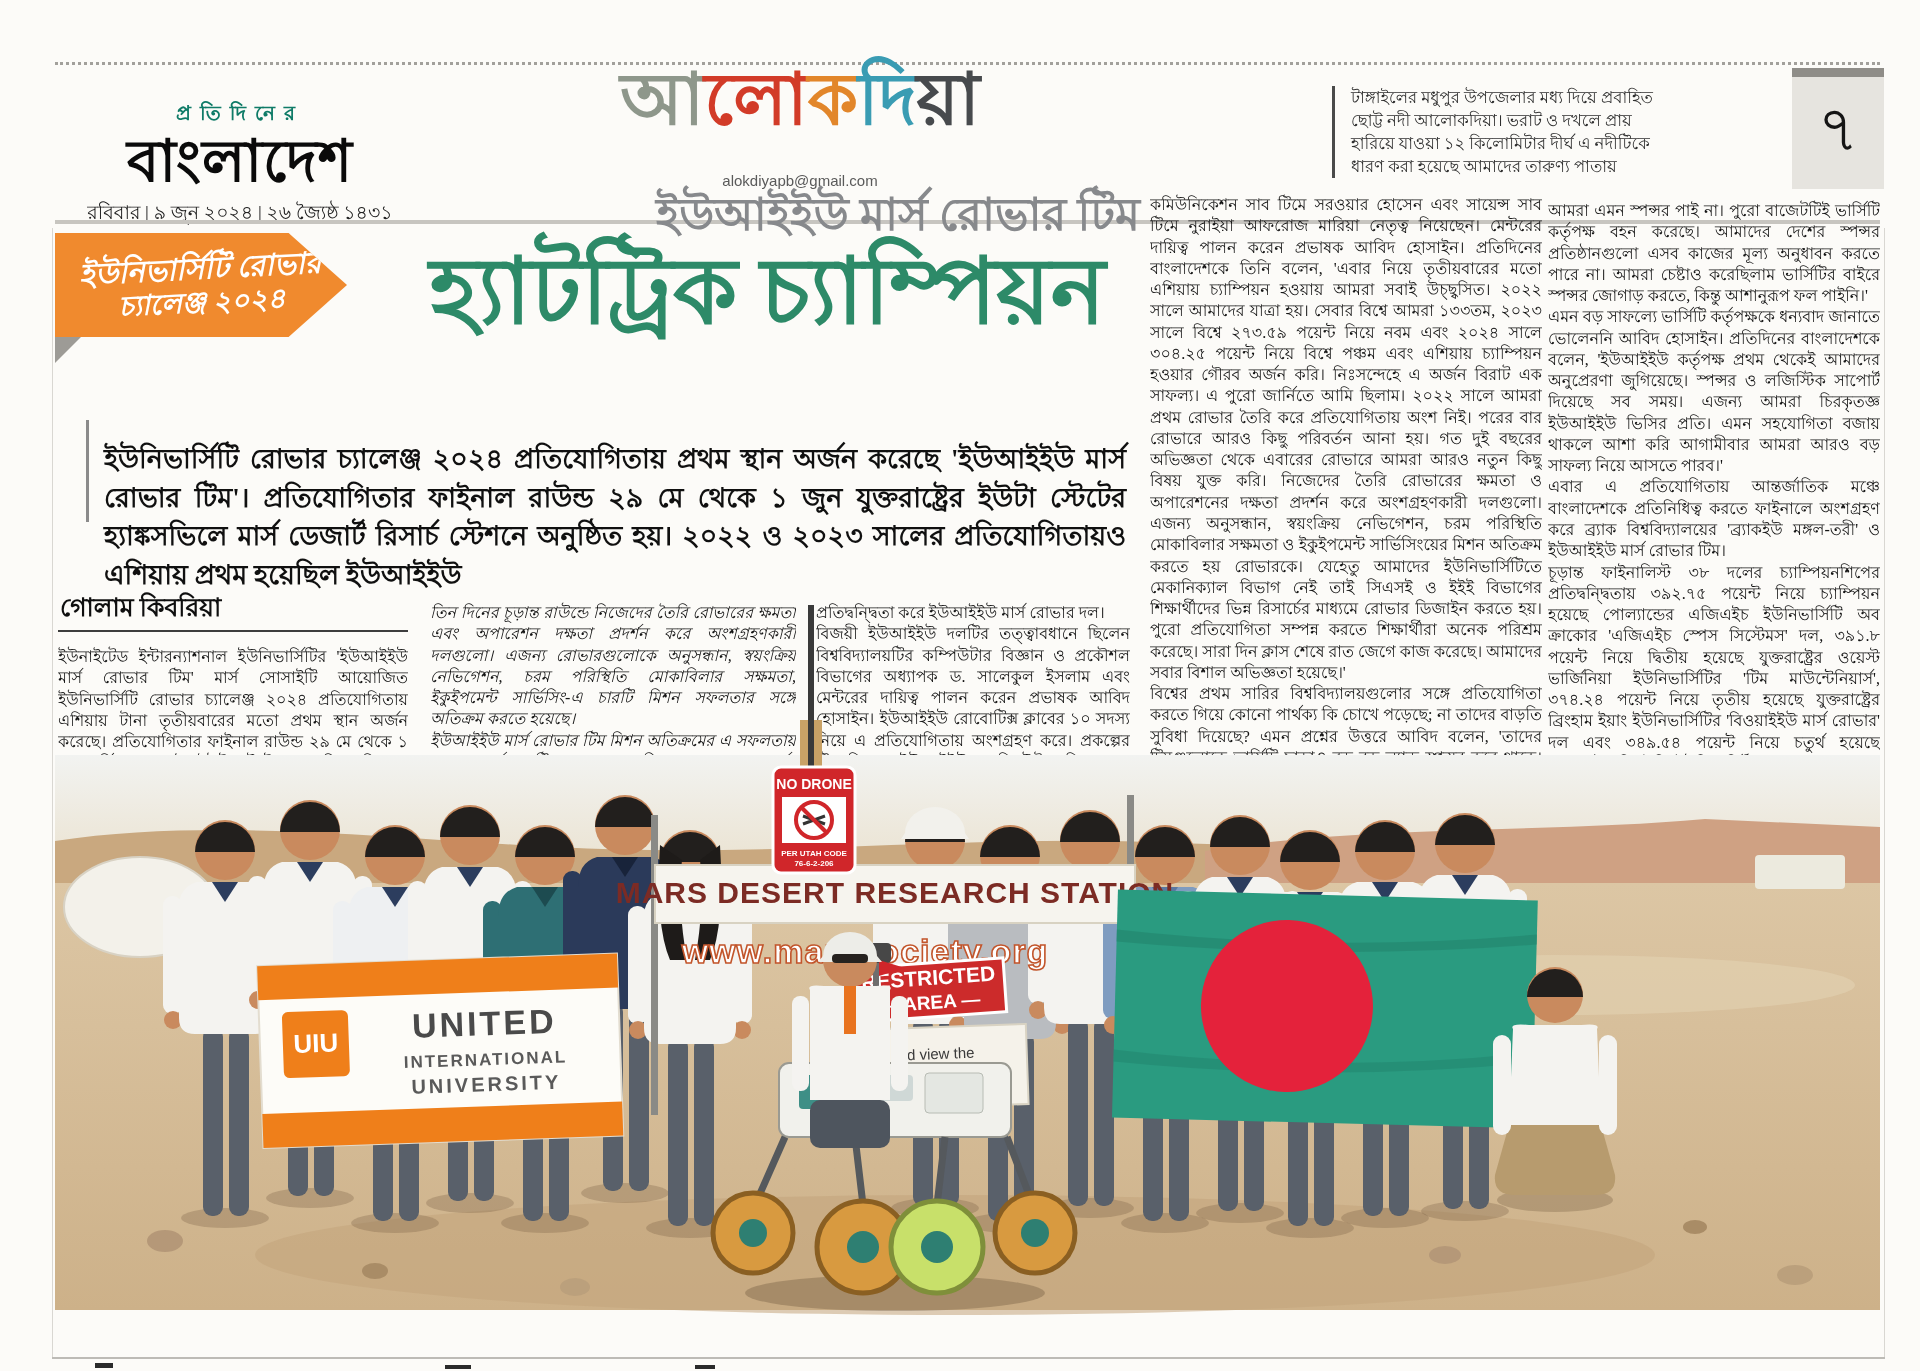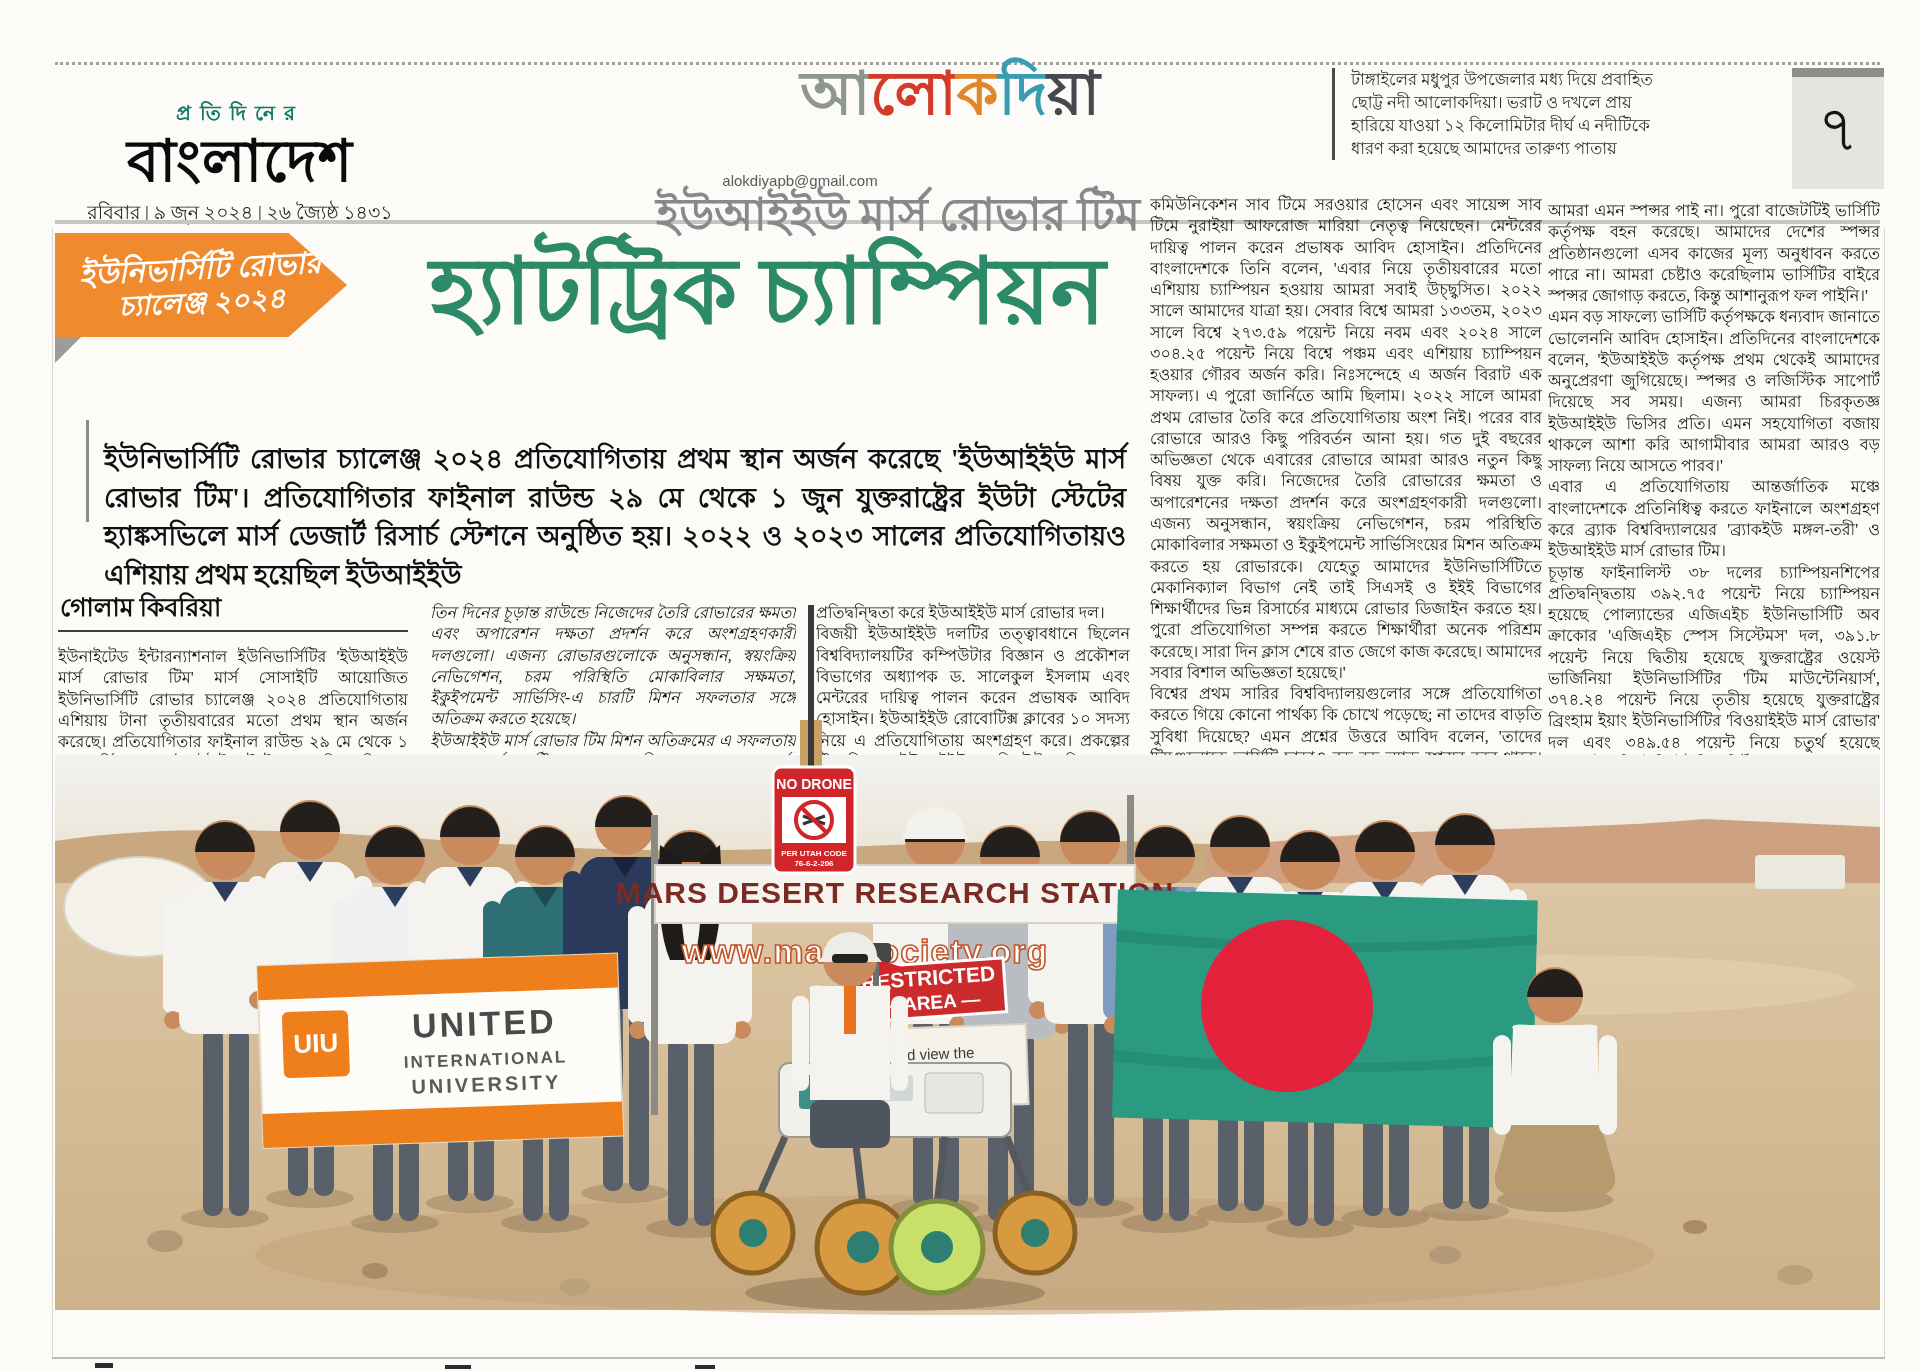--- a/index.html
+++ b/index.html
@@ -5,23 +5,23 @@
   html,body{margin:0;padding:0;background:#e9e7e2;}
   #page{position:relative;width:1920px;height:1371px;background:#fcfbf8;overflow:hidden;
         font-family:"Liberation Serif",serif;color:#1a1a1a;}
   .abs{position:absolute;}
   
   .dotted-rule{left:55px;top:62px;width:1825px;height:0;border-top:3px dotted #a2a09b;}
   .masthead{left:70px;top:80px;width:340px;text-align:center;margin-top:18px;}
   .masthead-pre{font-size:20px;font-weight:700;color:#0f7b67;letter-spacing:9px;}
   .masthead-title{font-size:58px;font-weight:800;color:#0a0a0a;line-height:1.08;letter-spacing:1px;}
   .masthead-date{font-size:19px;color:#222;margin-top:4px;}
-  .section-logo{left:500px;top:64px;width:600px;text-align:right;font-size:60px;font-weight:800;line-height:1.0;}
+  .section-logo{left:500px;top:64px;width:600px;text-align:center;font-size:72px;font-weight:800;line-height:1.0;}
   .logo-email{left:500px;top:172px;width:600px;text-align:center;font-size:15px;color:#5a5a5a;font-family:"Liberation Sans",sans-serif;}
-  .header-note{left:1332px;top:68px;width:368px;font-size:16.5px;line-height:1.4;color:#2e2e2e;
+  .header-note{left:1332px;top:86px;width:368px;font-size:16.5px;line-height:1.4;color:#2e2e2e;
                border-left:3px solid #4a4a4a;padding-left:16px;white-space:pre-line;}
   .pagenum-box{left:1792px;top:68px;width:92px;height:112px;background:#e6e4df;border-top:9px solid #8f8d88;
                display:flex;align-items:center;justify-content:center;}
   .pagenum{font-size:64px;color:#151515;}
   .header-rule{left:55px;top:220px;width:1825px;height:4px;background:#c7c5c0;}
   .frame-left{left:52px;top:228px;width:1px;height:1130px;background:#d9d7d2;}
   .frame-right{left:1884px;top:228px;width:1px;height:1130px;background:#d9d7d2;}
   .frame-bottom{left:52px;top:1357px;width:1833px;height:2px;background:#bdbbb6;}
   
   .badge{left:55px;top:233px;width:292px;height:104px;background:#f08a2e;

